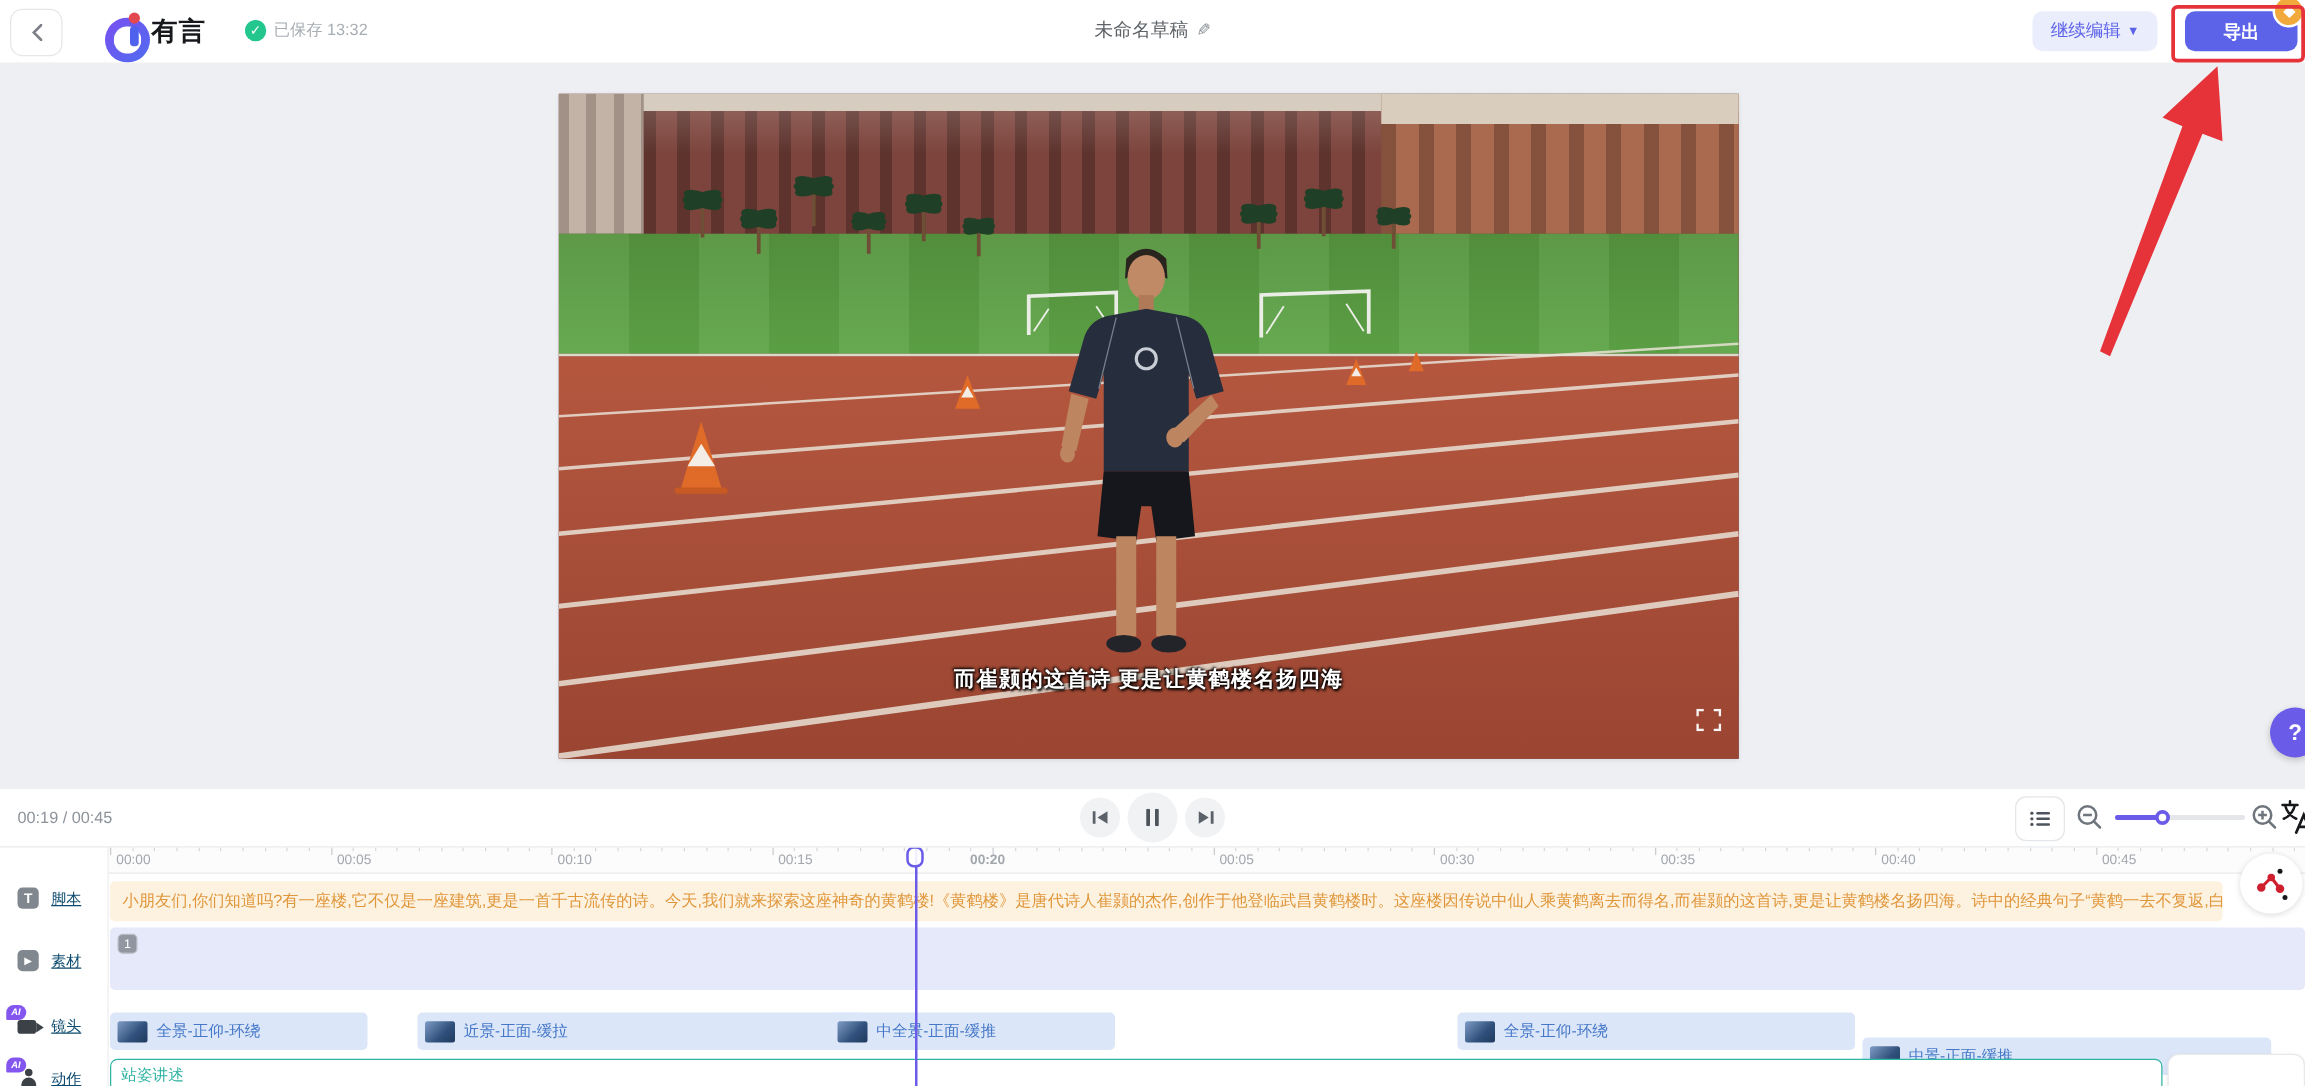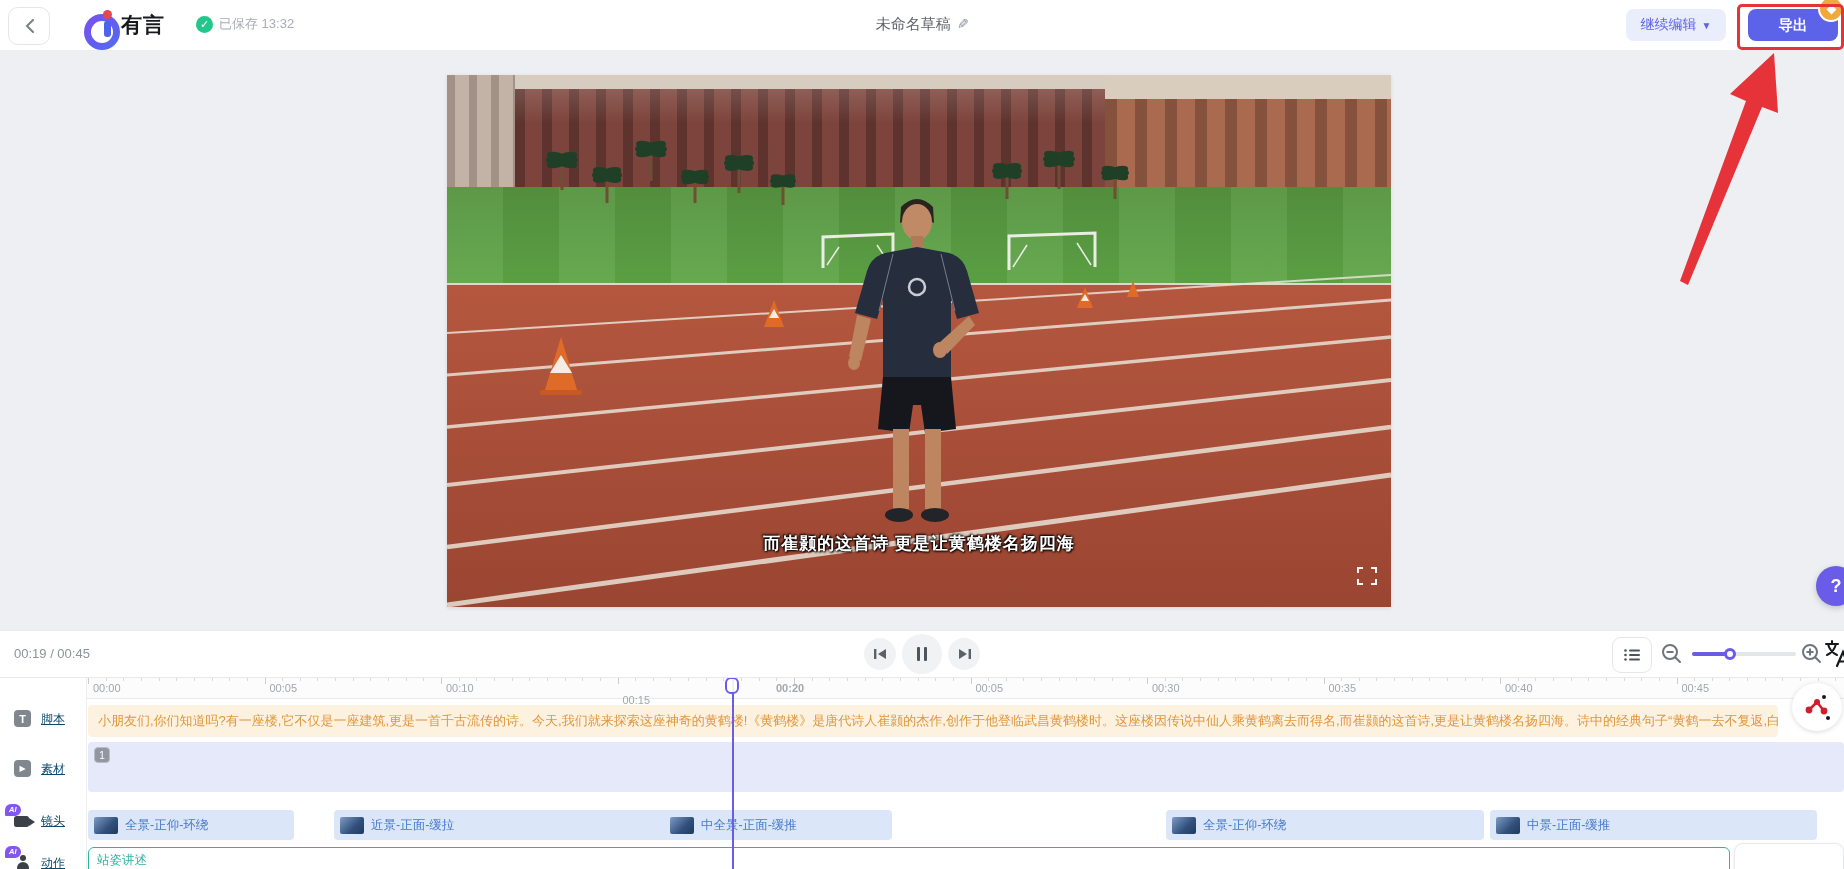--- a/index.html
+++ b/index.html
@@ -398,21 +398,21 @@
       <div class="tick" style="left: 1643.45px;"></div>
       <div class="tick" style="left: 1661.1px;"></div>
       <div class="tick" style="left: 1678.75px;"></div>
       <div class="tick" style="left: 1696.4px;"></div>
       <div class="tick" style="left: 1714.05px;"></div>
       <div class="tick" style="left: 1731.7px;"></div>
       <div class="tick" style="left: 1749.35px;"></div>
       <span class="tick-label" style="left: 7px;">00:00</span>
       <span class="tick-label" style="left: 183.5px;">00:05</span>
       <span class="tick-label" style="left: 360px;">00:10</span>
-      <span class="tick-label" style="left: 536.5px; margin-top: 12px;">00:15</span>
+      <span class="tick-label" style="left: 536.5px;">00:15</span>
       <span class="tick-label" style="left: 690px; font-weight: bold;">00:20</span>
       <span class="tick-label" style="left: 889.5px;">00:05</span>
       <span class="tick-label" style="left: 1066px;">00:30</span>
       <span class="tick-label" style="left: 1242.5px;">00:35</span>
       <span class="tick-label" style="left: 1419px;">00:40</span>
       <span class="tick-label" style="left: 1595.5px;">00:45</span>
     </div>
 
   <div class="track-script">
     <span>小朋友们,你们知道吗?有一座楼,它不仅是一座建筑,更是一首千古流传的诗。今天,我们就来探索这座神奇的黄鹤楼!《黄鹤楼》是唐代诗人崔颢的杰作,创作于他登临武昌黄鹤楼时。这座楼因传说中仙人乘黄鹤离去而得名,而崔颢的这首诗,更是让黄鹤楼名扬四海。诗中的经典句子“黄鹤一去不复返,白云千载空</span>
@@ -432,21 +432,21 @@
         <span class="cam-label">近景-正面-缓拉</span>
       </div>
       <div class="cam-clip" style="left: 664px; width: 228px;">
         <span class="cam-thumb"></span>
         <span class="cam-label">中全景-正面-缓推</span>
       </div>
       <div class="cam-clip" style="left: 1166px; width: 318px;">
         <span class="cam-thumb"></span>
         <span class="cam-label">全景-正仰-环绕</span>
       </div>
-      <div class="cam-clip" style="left: 1490px; width: 327px;">
+      <div class="cam-clip" style="left: 1490px; width: 327px; margin-top: 20px;">
         <span class="cam-thumb"></span>
         <span class="cam-label">中景-正面-缓推</span>
       </div>
     </div>
 
   <div class="track-action">
     <span>站姿讲述</span>
   </div>
 
   <div class="corner-panel"></div>

